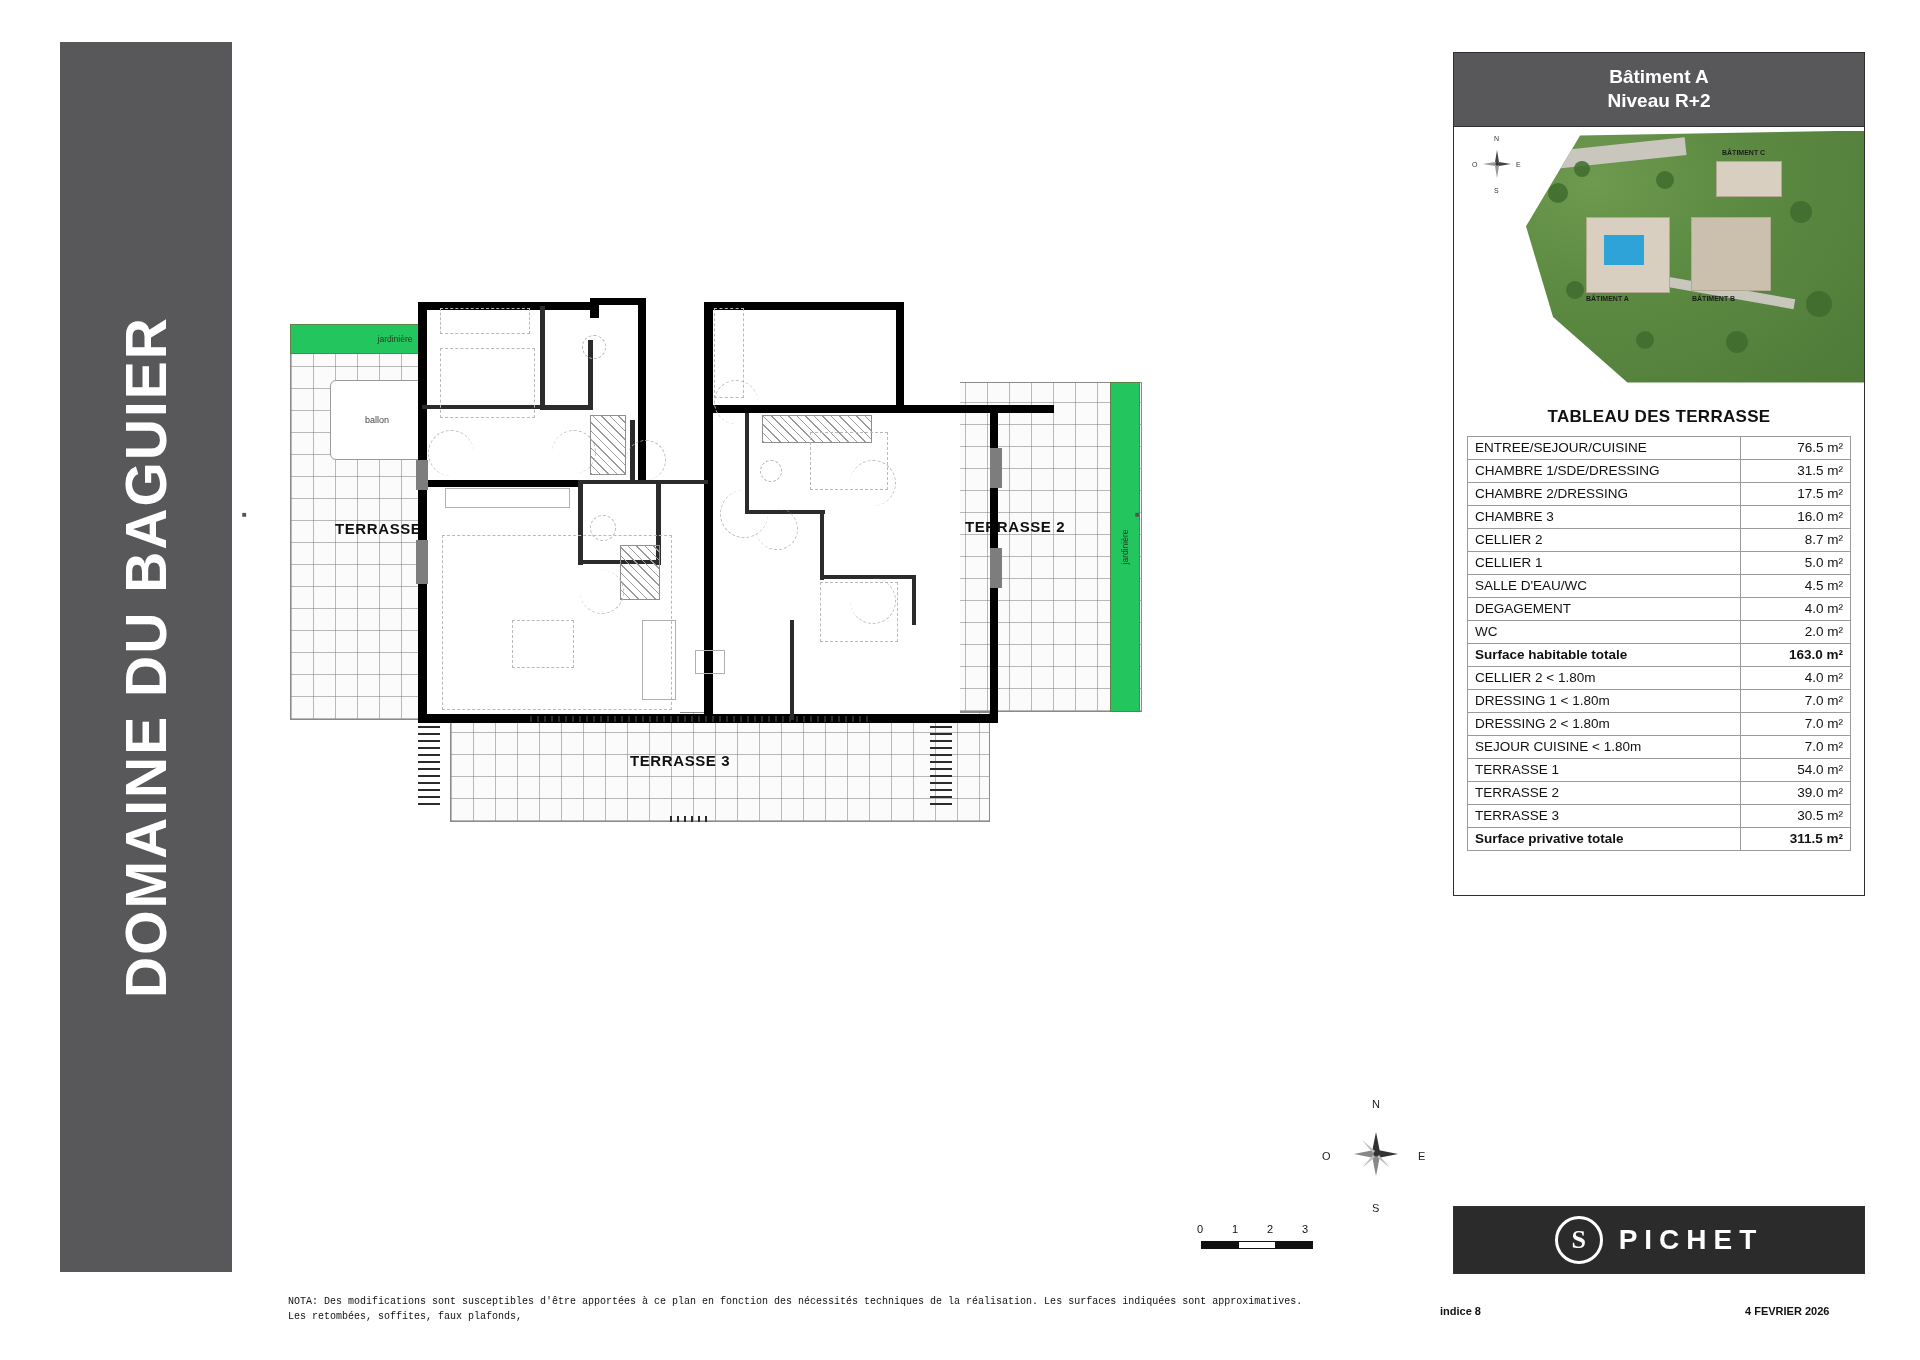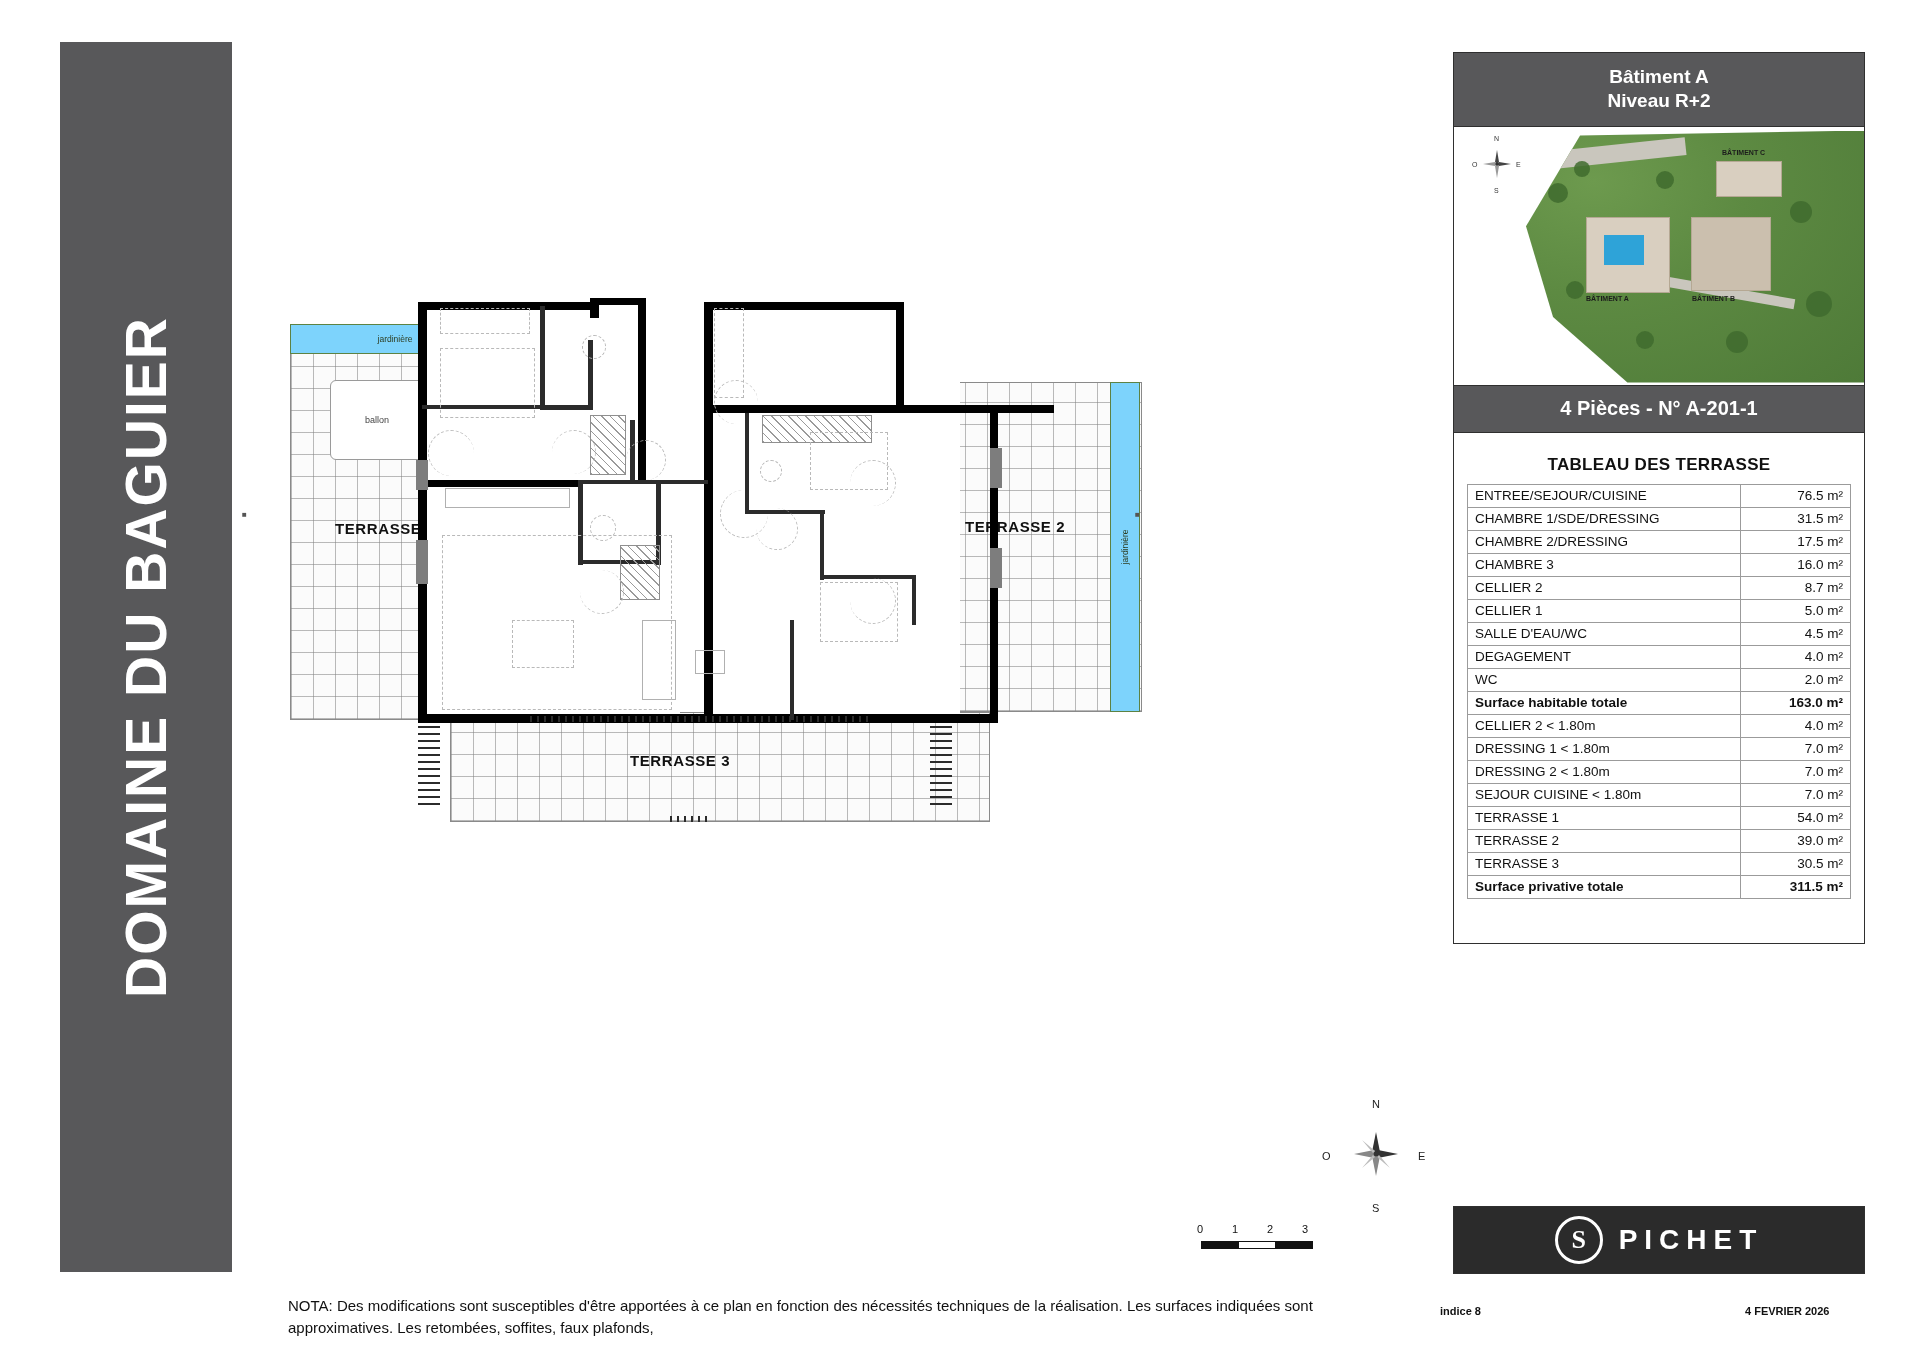--- a/index.html
+++ b/index.html
@@ -216,21 +216,21 @@
   }
   .terrace-label {
     position: absolute;
     font-size: 15px;
     font-weight: bold;
     color: #111;
     letter-spacing: .6px;
   }
   .planter {
     position: absolute;
-    background: #7dd3fc;
+    background: #22c55e;
     border: 1px solid #5d8243;
     box-sizing: border-box;
     display: flex;
     align-items: center;
     justify-content: center;
   }
   .planter span {
     font-size: 8.5px;
     color: #2d3d21;
   }
@@ -332,23 +332,24 @@
   .scalebar .nums span {
     position: absolute;
   }
 
   
   .nota {
     position: absolute;
     left: 288px;
     top: 1295px;
     width: 1030px;
-    font-size: 15px;
+    font-size: 10px;
     color: #111;
     line-height: 1.45;
+    font-family: Liberation Mono, monospace;
   }
   .indice {
     position: absolute;
     left: 1440px;
     top: 1305px;
     font-size: 11px;
     font-weight: bold;
     color: #111;
   }
   .datefooter {
@@ -540,21 +541,20 @@
         <svg viewBox="0 0 30 30" style="position:absolute; left:10px; top:12px; width:30px; height:30px;">
           <polygon points="15,1 17,13 15,15 13,13" fill="#444"></polygon>
           <polygon points="15,29 17,17 15,15 13,17" fill="#999"></polygon>
           <polygon points="1,15 13,13 15,15 13,17" fill="#999"></polygon>
           <polygon points="29,15 17,13 15,15 17,17" fill="#444"></polygon>
           <circle cx="15" cy="15" r="1.6" fill="#333"></circle>
         </svg>
       </div>
     </div>
 
-    <div class="rp-subtitle">4 Pièces -  N° A-201-1</div>
 
     <div class="rp-tablewrap">
       <div class="tbl-title">TABLEAU DES TERRASSE</div>
       <table class="surfaces">
         <tbody>
           <tr>
               <td class="lbl">ENTREE/SEJOUR/CUISINE</td>
               <td class="val">76.5 m²</td>
             </tr>
           <tr>

